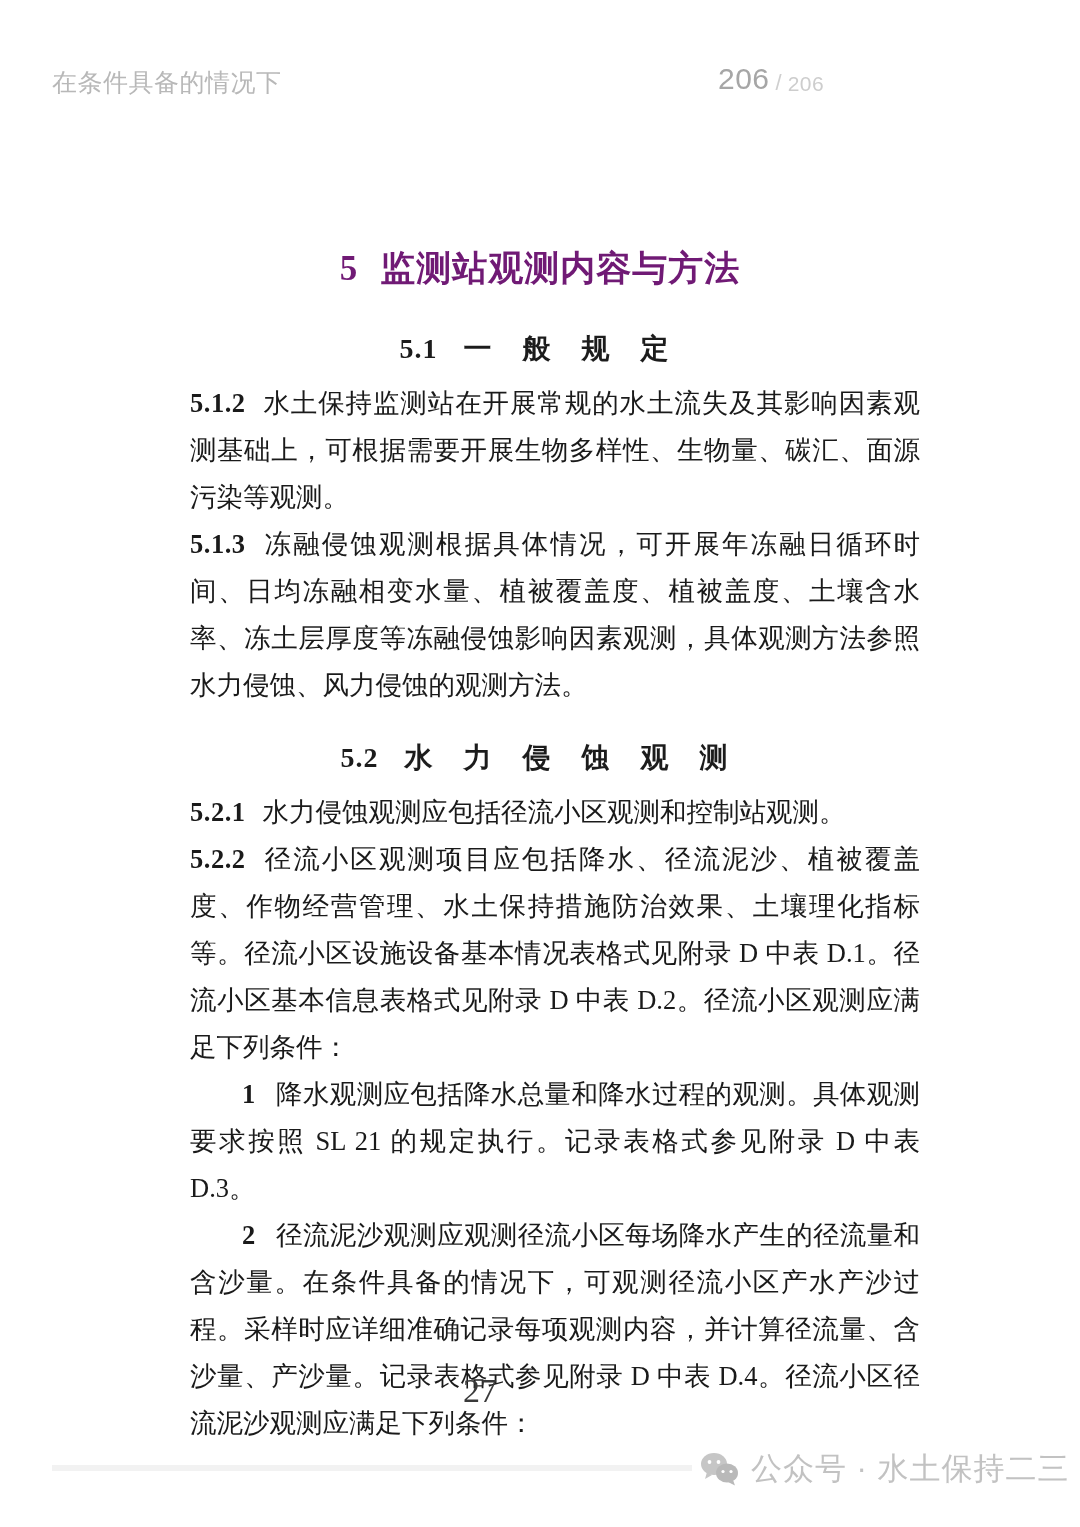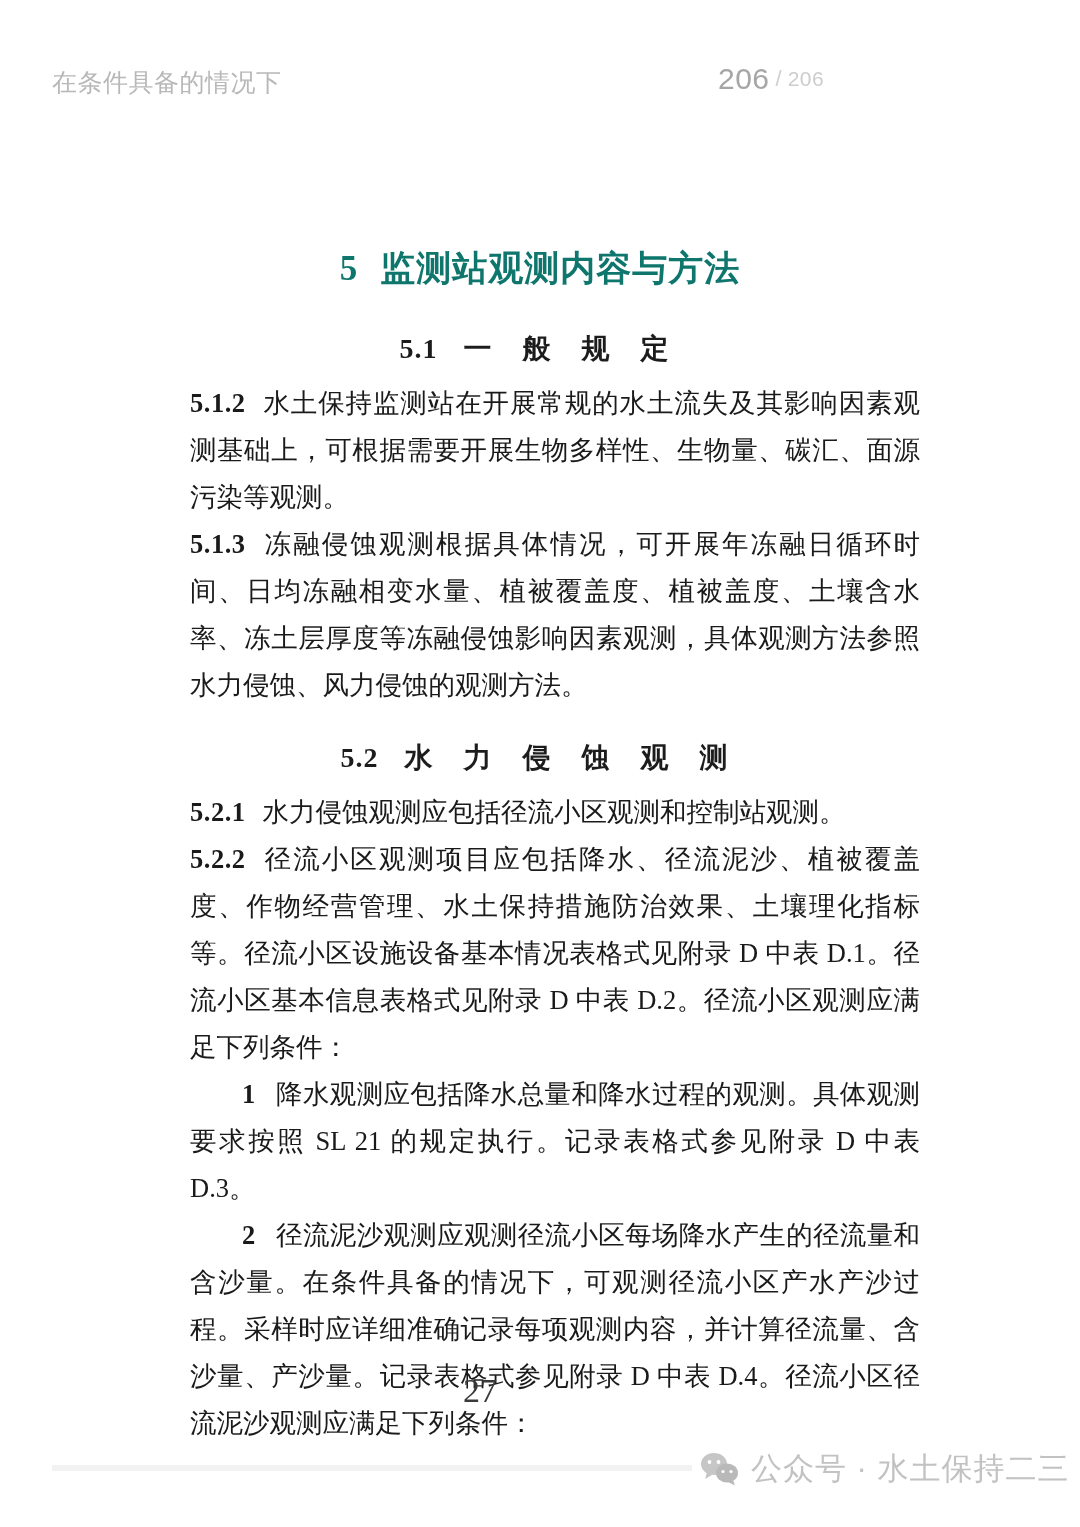--- a/index.html
+++ b/index.html
@@ -35,21 +35,21 @@
     letter-spacing: 0.5px;
     white-space: nowrap;
   }
   .page-indicator {
     position: absolute;
     left: 718px;
     top: 62px;
     font-family: "Liberation Sans", "DejaVu Sans", sans-serif;
     white-space: nowrap;
     display: flex;
-    align-items: center;
+    align-items: flex-end;
     gap: 6px;
   }
   .page-cur {
     font-size: 30px;
     color: #a6a6a6;
     letter-spacing: 0.5px;
   }
   .page-sep {
     font-size: 22px;
     color: #cfcfcf;
@@ -67,21 +67,21 @@
     top: 150px;
     width: 1080px;
     height: 1270px;
     background: #ffffff;
   }
 
   .h1-title {
     text-align: center;
     font-size: 35px;
     font-weight: bold;
-    color: #0f766e;
+    color: #701a75;
     margin: 95px 0 0 0;
     letter-spacing: 1px;
     font-family: "Liberation Serif", "DejaVu Serif", serif;
   }
   .h1-title .num { margin-right: 22px; }
 
   .h2-title {
     text-align: center;
     font-size: 28px;
     font-weight: bold;

